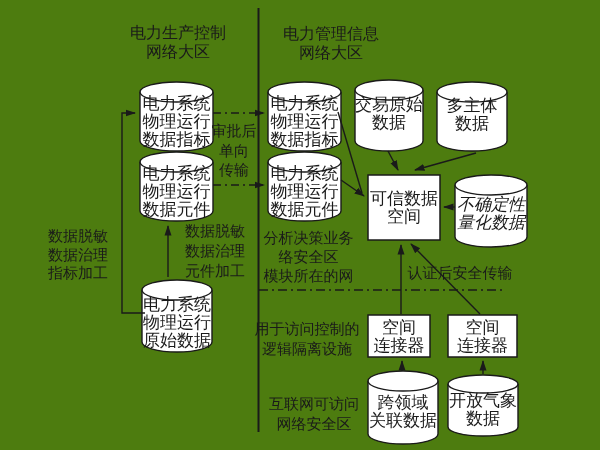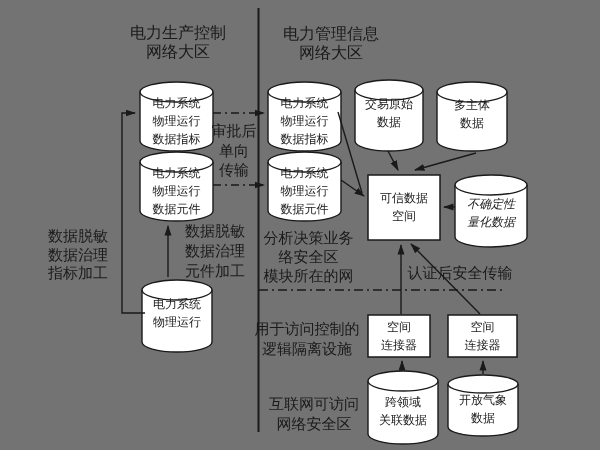--- a/index.html
+++ b/index.html
@@ -1,24 +1,24 @@
 <!DOCTYPE html>
 <html><head>
 <meta charset="utf-8">
 <style>
   html,body{margin:0;padding:0;background:#ffffff;}
   .stage{
-    position:relative;width:600px;height:450px;background:#737373;overflow:hidden;
+    position:relative;width:600px;height:450px;background:#4d7c0f;overflow:hidden;
     font-family:"DejaVu Serif","Liberation Serif",serif;color:#1a1a1a;
   }
   .stage svg{position:absolute;left:0;top:0;}
   .lbl{position:absolute;text-align:center;line-height:18px;font-size:15px;white-space:nowrap;}
   .lbl div{white-space:nowrap;}
   .title{font-size:16px;line-height:19px;}
-  .cyl-text{font-size:12px;line-height:18px;}
+  .cyl-text{font-size:17px;line-height:18px;}
 </style>
 </head>
 <body>
 
 <div class="stage">
 
   <svg width="600" height="450" viewBox="0 0 600 450">
     <defs>
       <marker id="ah" markerWidth="12" markerHeight="10" refX="9.5" refY="4.5" orient="auto" markerUnits="userSpaceOnUse">
         <path d="M0,1 L10.5,4.5 L0,8 Z" fill="#1a1a1a"></path>
@@ -118,20 +118,21 @@
     <div>数据指标</div>
   </div>
   <div class="lbl cyl-text" style="left:137px;top:164px;width:79px;">
     <div>电力系统</div>
     <div>物理运行</div>
     <div>数据元件</div>
   </div>
   <div class="lbl cyl-text" style="left:137px;top:295px;width:80px;">
     <div>电力系统</div>
     <div>物理运行</div>
+    <div>原始数据</div>
   </div>
   <div class="lbl cyl-text" style="left:265px;top:94px;width:79px;">
     <div>电力系统</div>
     <div>物理运行</div>
     <div>数据指标</div>
   </div>
   <div class="lbl cyl-text" style="left:265px;top:164px;width:79px;">
     <div>电力系统</div>
     <div>物理运行</div>
     <div>数据元件</div>

